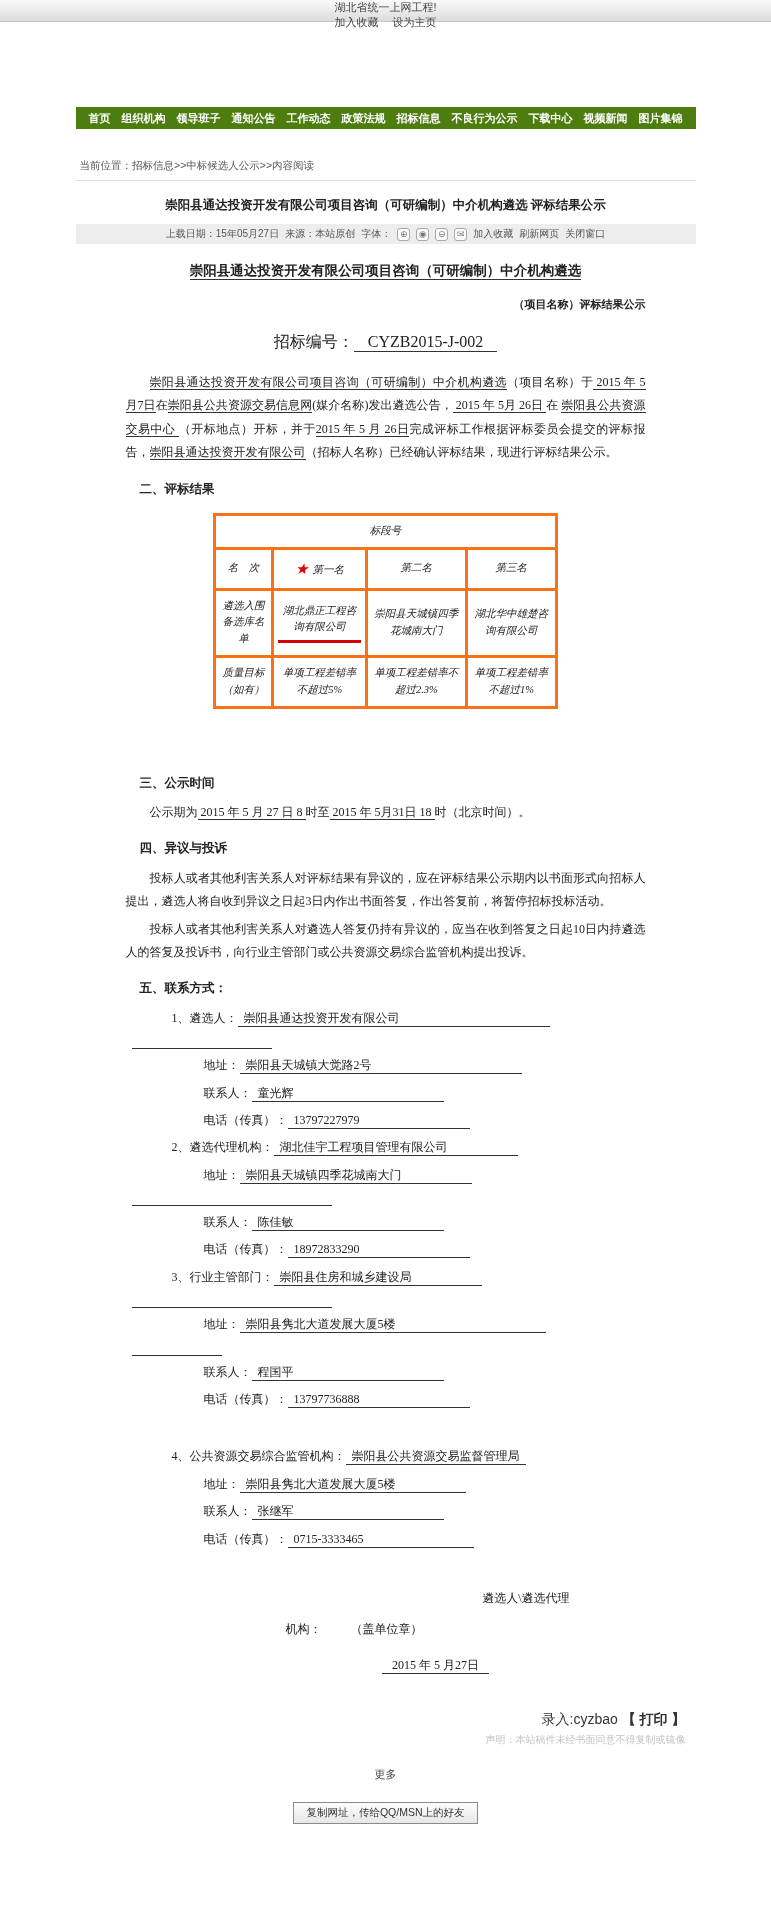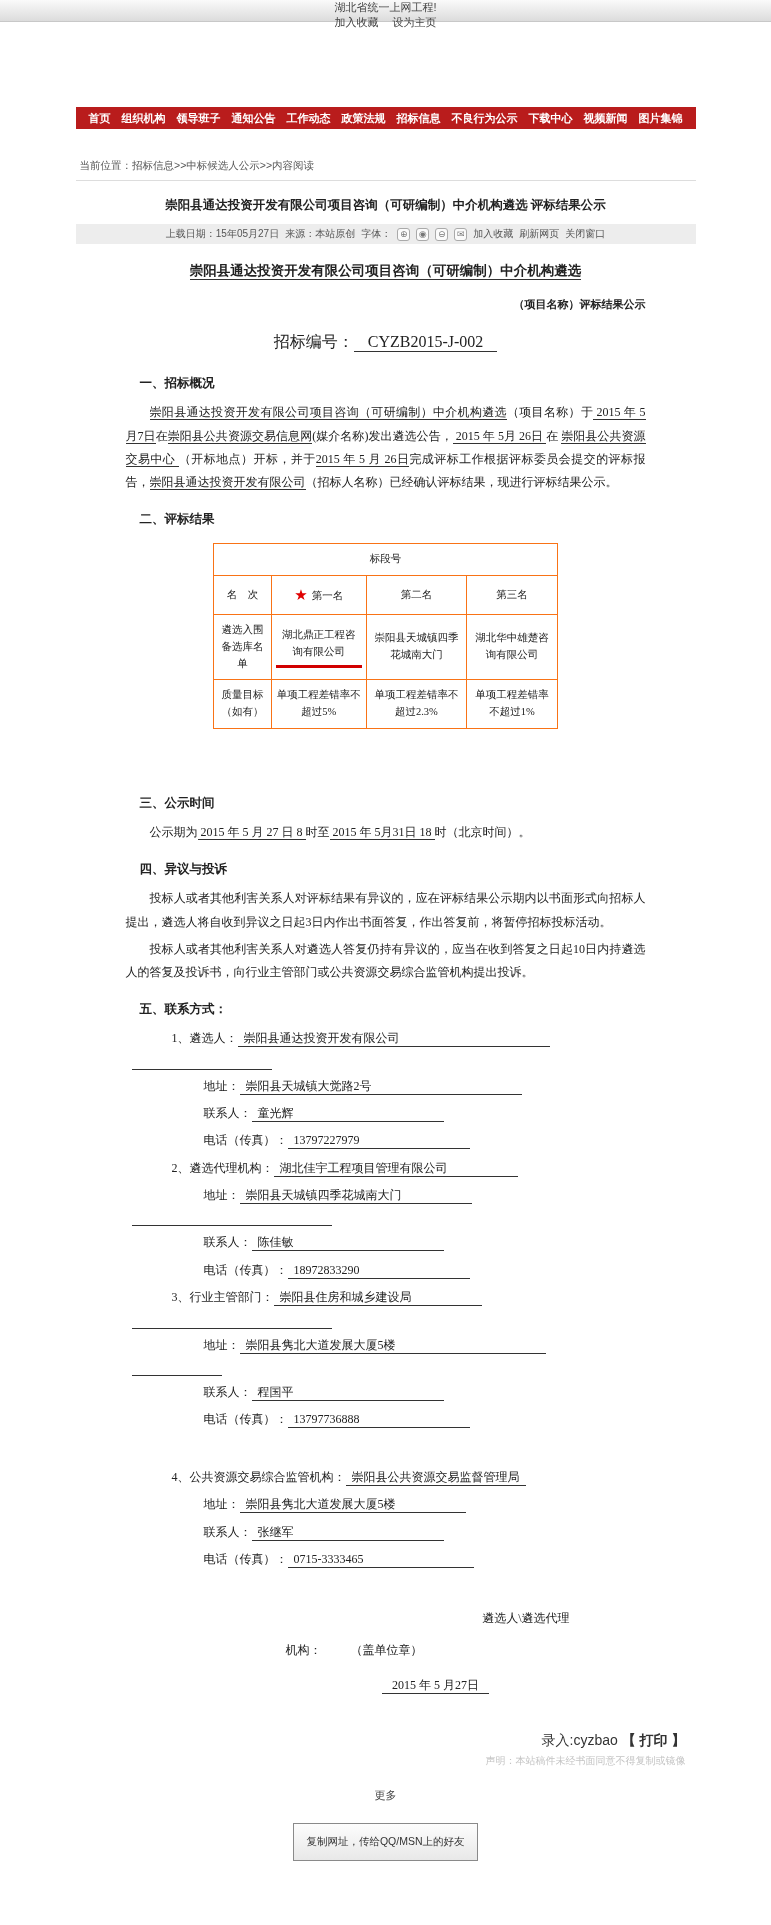--- a/index.html
+++ b/index.html
@@ -14,21 +14,21 @@
     height:22px; background:linear-gradient(#fafafa,#dcdcdc);
     border-bottom:1px solid #c8c8c8;
     display:flex; justify-content:space-between; align-items:center;
     padding:0 14px; font-size:11px; color:#444;flex-direction:column;
   }
   .topbar .links { display:flex; gap:14px; }
   .topbar .links span { cursor:pointer; }
   
   .content { width:620px; margin:0 auto; }
   .navbar {
-    margin-top:85px; height:22px; background:#b91c1c;
+    margin-top:85px; height:22px; background:#4d7c0f;
     display:flex; justify-content:center; align-items:center; gap:11px;
     font-size:11px; font-weight:bold; color:#fff;
   }
   .navbar span { cursor:pointer; white-space:nowrap; }
   .breadcrumb {
     margin-top:30px; padding:0 4px 7px; font-size:10.5px; color:#555;
     border-bottom:1px solid #ddd;
   }
   .page-title {
     margin:16px 0 10px; text-align:center; font-size:12.5px; font-weight:bold;
@@ -57,21 +57,21 @@
   .doc-title2 { text-align:right; font-size:11px; font-weight:bold; margin-bottom:10px; }
   .bid-no { text-align:center; font-size:16px; margin-bottom:14px; }
   .bid-no .ul { padding:0 14px 1px; }
   .sec-h { font-weight:bold; font-size:12.5px; margin:12px 0 6px 14px; }
   .para { text-indent:2em; text-align:justify; margin-bottom:4px; }
   
   table.eval {
     border-collapse:collapse; margin:12px auto 0; width:345px;
     font-size:10.5px; text-align:center; color:#222;
   }
-  table.eval td { border:1px solid #f97316; padding:7px 4px; line-height:1.6; }
+  table.eval td { border:3px solid #f97316; padding:7px 4px; line-height:1.6;font-style:italic; }
   td.span-h { padding:5px 4px; }
   .col-label { width:58px; }
   .star { color:#e00000; font-size:15px; margin-right:4px; vertical-align:-1px; }
   .red-ul { display:inline-block; border-bottom:3px solid #d10000; padding:0 2px 4px; }
   
   .sec3-h { margin-top:62px; }
   
   .c-line { margin:4px 0; }
   .c-num { margin-left:46px; }
   .c-sub { margin-left:78px; }
@@ -96,21 +96,21 @@
   .entry-line {
     margin:34px 10px 0 0; text-align:right; font-size:14px; color:#333;
     font-family:"Liberation Sans","DejaVu Sans",sans-serif;
   }
   .entry-line .print { font-weight:bold; cursor:pointer; }
   .notice-line { margin:4px 10px 0 0; text-align:right; font-size:10px; color:#c4c4c4; }
   .more-line { margin-top:20px; text-align:center; font-size:11px; color:#444; }
   .share-wrap { margin-top:20px; text-align:center; }
   .share-btn {
     display:inline-block; border:1px solid #8a8a8a; background:linear-gradient(#fdfdfd,#e8e8e8);
-    font-size:10.5px; color:#333; padding:11px 12px; cursor:pointer;
+    font-size:10.5px; color:#333; padding:3px 12px; cursor:pointer;
     font-family:"Liberation Sans","DejaVu Sans",sans-serif;
   }
 </style>
 </head>
 <body>
 
 <div class="topbar">
   <span>湖北省统一上网工程!</span>
   <span class="links">
     <span>加入收藏</span>
@@ -154,21 +154,20 @@
   </div>
 
   <div class="doc">
 
     <div class="doc-title1"><span class="ul">崇阳县通达投资开发有限公司项目咨询（可研编制）中介机构遴选</span></div>
     <div class="doc-title2">（项目名称）评标结果公示</div>
     <div class="bid-no">
       <span>招标编号：</span><span class="ul">CYZB2015-J-002</span>
     </div>
 
-    <div class="sec-h">一、招标概况</div>
     <div class="para"><span class="ul">崇阳县通达投资开发有限公司项目咨询（可研编制）中介机构遴选</span><span>（项目名称）于</span><span class="ul"> 2015 年 5 月7日</span><span>在</span><span class="ul">崇阳县公共资源交易信息网</span><span>(媒介名称)发出遴选公告，</span><span class="ul"> 2015 年 5月 26日 </span><span>在 </span><span class="ul">崇阳县公共资源交易中心 </span><span>（开标地点）开标，并于</span><span class="ul">2015 年 5 月 26日</span><span>完成评标工作根据评标委员会提交的评标报告，</span><span class="ul">崇阳县通达投资开发有限公司</span><span>（招标人名称）已经确认评标结果，现进行评标结果公示。</span></div>
 
     <div class="sec-h">二、评标结果</div>
 
     <table class="eval">
       <tbody>
           <tr>
         <td class="span-h" colspan="4">标段号</td>
       </tr>
       <tr>

